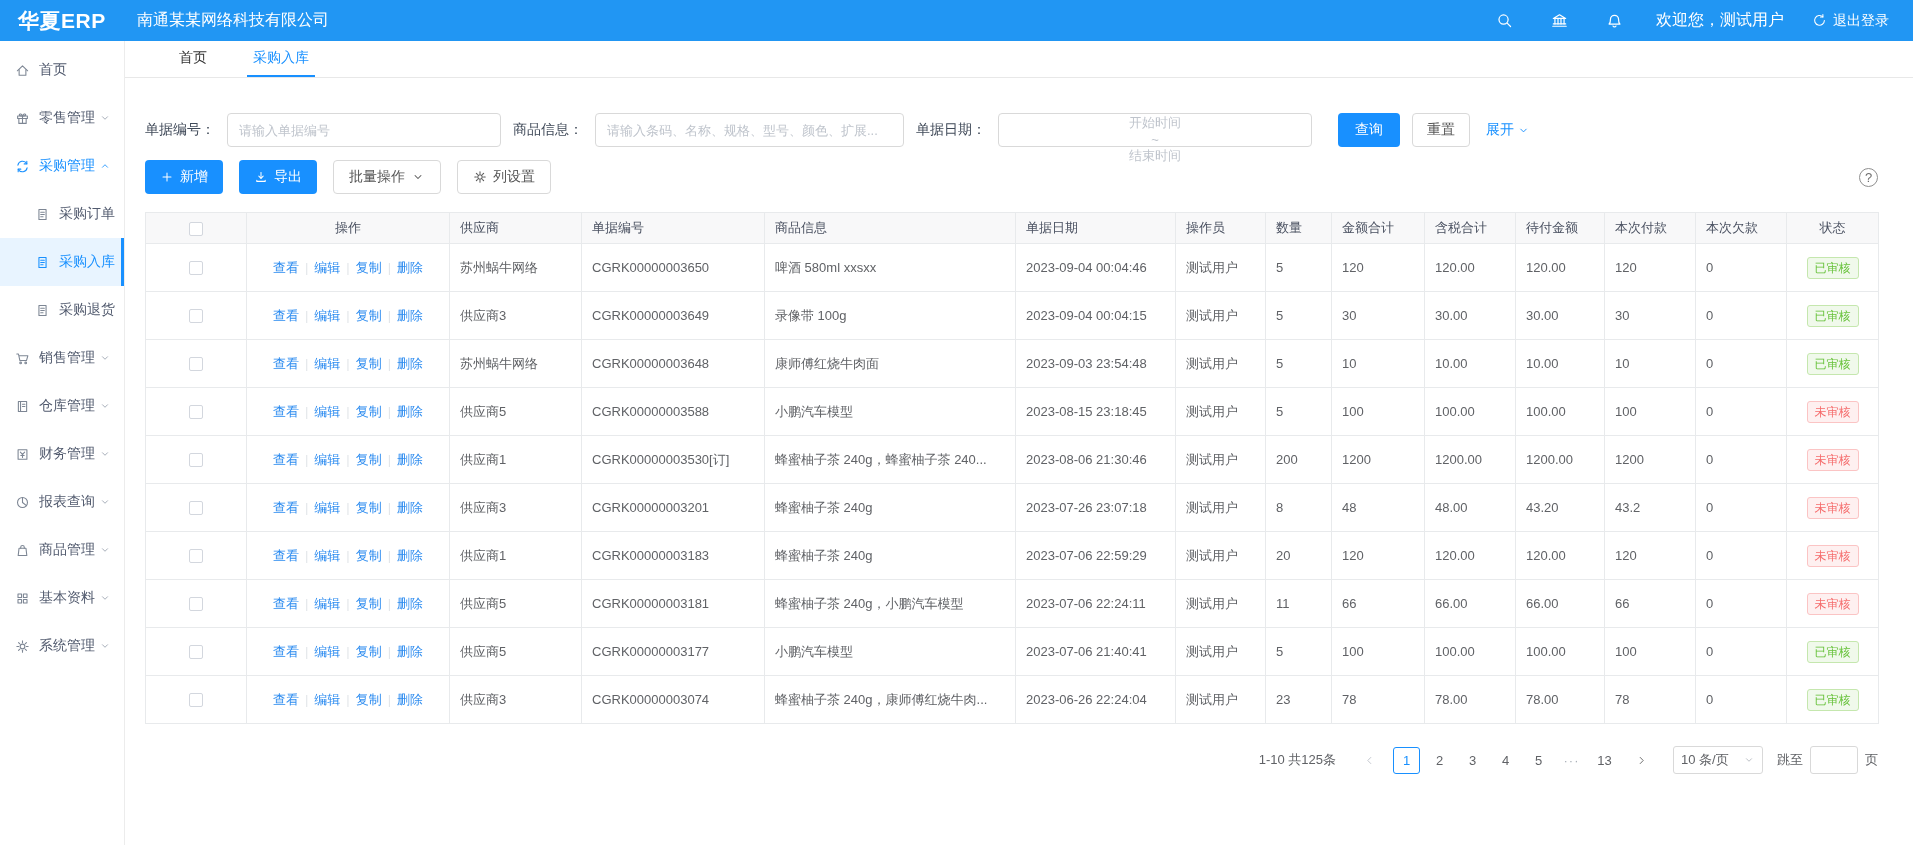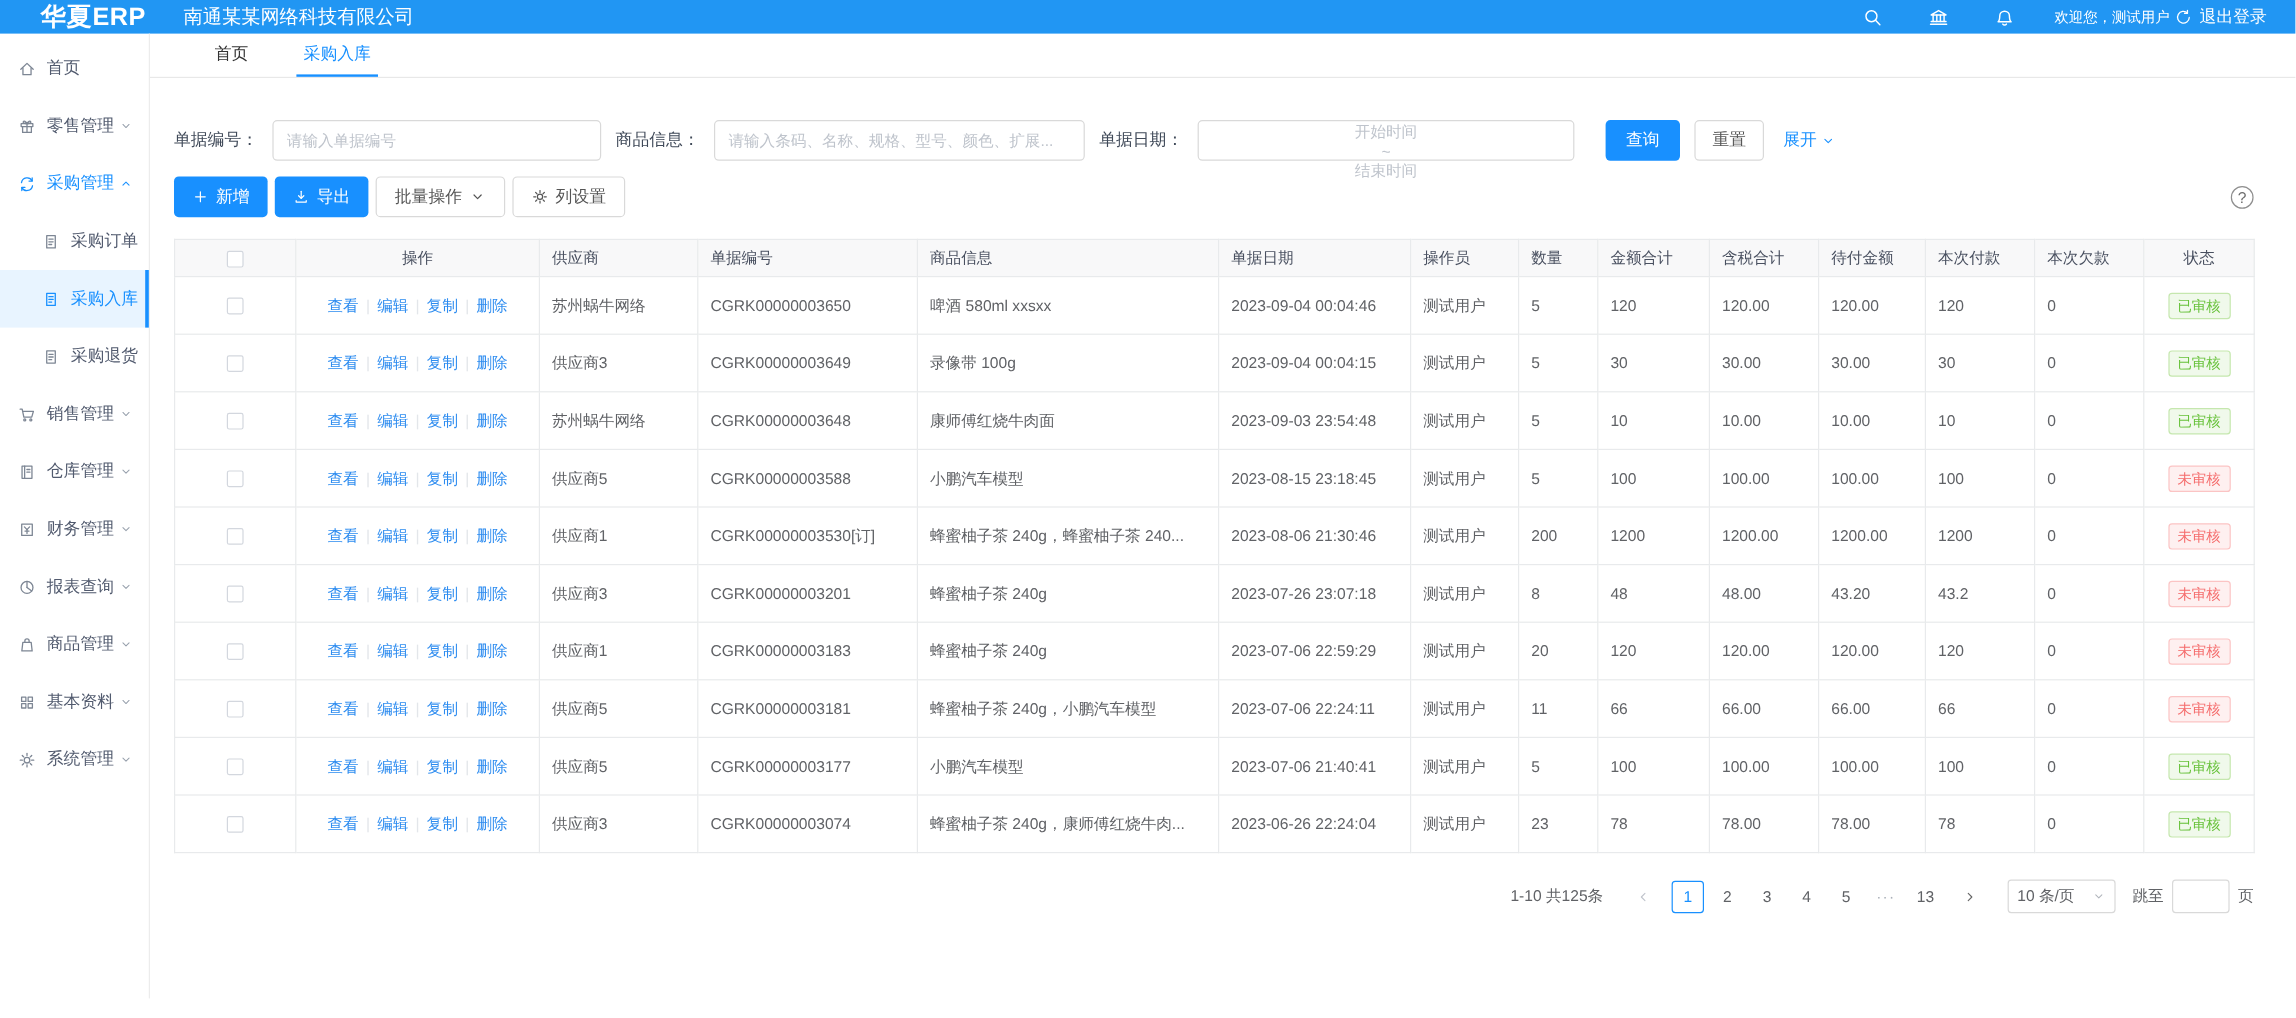--- a/index.html
+++ b/index.html
@@ -1,26 +1,26 @@
 <!DOCTYPE html>
 <html style="--primary: #1890ff; --header-bg: #2196f3;"><head>
 <meta charset="utf-8">
 <style>
   * { box-sizing: border-box; margin: 0; padding: 0; }
   html,body { width:1913px; height:848px; overflow:hidden; background:#fff;
     font-family:"Liberation Sans","DejaVu Sans",sans-serif; }
   :root { --primary:#1890ff; --header-bg:#2196f3; }
 
   
-  .hdr { height:28px; background:var(--header-bg); color:#fff; display:flex; align-items:center;padding-left:16px; }
+  .hdr { height:41px; background:var(--header-bg); color:#fff; display:flex; align-items:center; }
   .logo { width:125px; padding-left:18px; font-size:21px; font-weight:bold; letter-spacing:.5px; white-space:nowrap; }
   .company { font-size:16px; margin-left:12px; }
   .hdr-spacer { flex:1; }
   .hicon { width:17px; height:17px; margin:0 19px; cursor:pointer; display:flex; align-items:center; }
-  .welcome { font-size:12px; margin:0 4px 0 14px; }
+  .welcome { font-size:16px; margin:0 28px 0 14px; }
   .logout { display:flex; align-items:center; gap:6px; font-size:14px; margin-right:24px; cursor:pointer; }
   .logout .hicon{ margin:0; width:15px; height:15px; }
 
   
   .main { display:flex; height:804px; }
   .sidebar { width:125px; border-right:1px solid #ececec; padding-top:5px; flex-shrink:0; }
   .mi { height:48px; display:flex; align-items:center; padding-left:15px; font-size:14px; color:#515a6e; cursor:pointer; position:relative; }
   .mi .micon { width:15px; height:15px; margin-right:9px; color:#7d8694; display:flex; align-items:center; }
   .mi .chev { position:absolute; right:13px; width:12px; height:12px; color:#98a1ad; display:flex; }
   .mi.sub { padding-left:35px; }
@@ -46,21 +46,21 @@
   .daterange { width:314px; height:34px; border:1px solid #d9d9d9; border-radius:4px; display:flex; align-items:center; justify-content:space-around; color:#bfc4cc; font-size:13px; cursor:pointer;flex-direction:column; }
   .btn { height:34px; border:none; border-radius:4px; font-size:14px; display:inline-flex; align-items:center; justify-content:center; cursor:pointer; font-family:inherit; }
   .btn-primary { background:var(--primary); color:#fff; }
   .btn-plain { background:#fff; border:1px solid #d9d9d9; color:#555; }
   .btn-query { width:62px; margin-left:14px; }
   .btn-reset { width:58px; margin-left:12px; }
   .expand { color:var(--primary); font-size:14px; display:flex; align-items:center; gap:3px; margin-left:16px; cursor:pointer;font-family:Liberation Mono, monospace; }
   .expand .xic { width:13px; height:13px; display:flex; }
 
   
-  .toolbar { display:flex; align-items:center; margin-top:13px; gap:6px; width:1733px; }
+  .toolbar { display:flex; align-items:center; margin-top:13px; gap:16px; width:1733px; }
   .btn-icon { gap:6px; padding:0 15px; }
   .btn-icon .bic { width:14px; height:14px; display:flex; }
   .help-circle { margin-left:auto; width:19px; height:19px; border:1px solid #8f8f8f; border-radius:50%; color:#6e6e6e; font-size:13px; display:flex; align-items:center; justify-content:center; cursor:pointer; }
 
   
   table.grid { margin-top:18px; width:1733px; border-collapse:collapse; table-layout:fixed; font-size:13px; color:#606266; }
   .grid th { background:#f8f8f9; font-weight:normal; color:#495060; height:31px; border:1px solid #e8eaec; padding:0 10px; text-align:left; white-space:nowrap; }
   .grid td { height:48px; border:1px solid #e8eaec; padding:0 10px; white-space:nowrap; overflow:hidden; text-overflow:ellipsis; background:#fff; }
   .grid th.c, .grid td.c { text-align:center; padding:0 0; }
   .cb { width:14px; height:14px; border:1px solid #d3d7de; border-radius:2px; display:inline-block; background:#fff; vertical-align:middle; cursor:pointer; }

